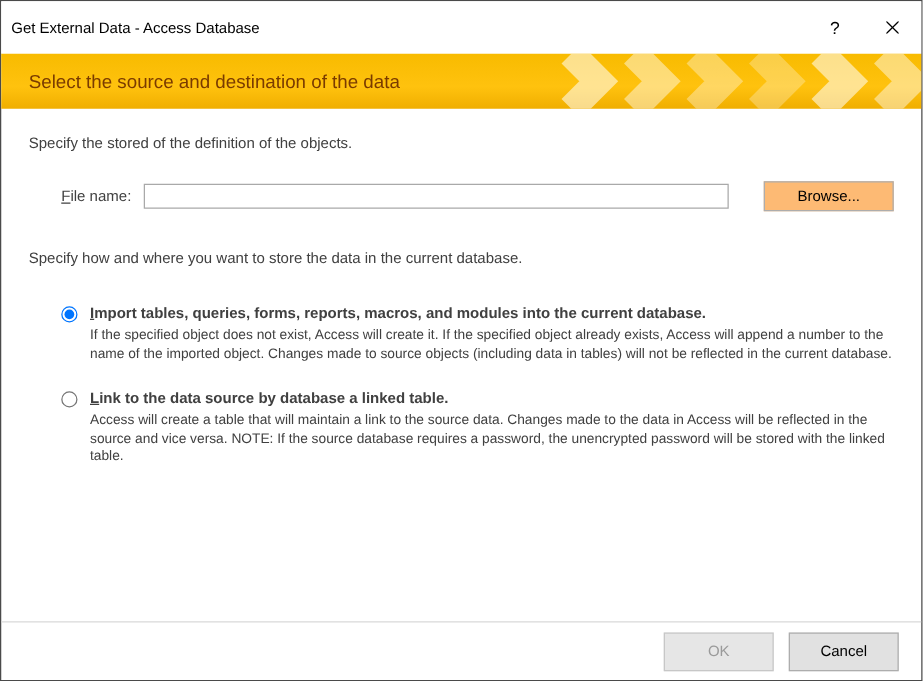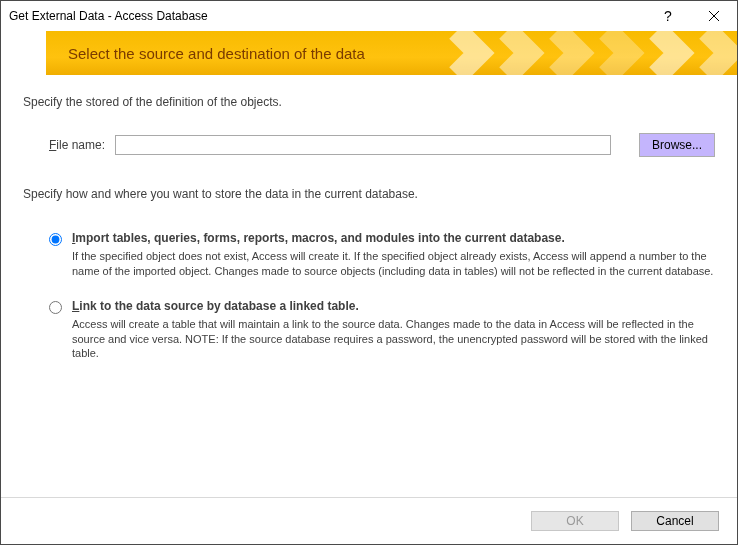--- a/index.html
+++ b/index.html
@@ -13,21 +13,21 @@
   .window {
     width: 738px;
     height: 545px;
     border: 1px solid #4a4a4a;
     background: #fff;
     display: flex;
     flex-direction: column;
     position: relative;
   }
   .titlebar {
-    height: 30px;
+    height: 42px;
     background: #fff;
     display: flex;
     align-items: center;
     padding-left: 8px;
     border-bottom: 0;
   }
   .titlebar-title {
     flex: 1;
     font-size: 12px;
     color: #000;
@@ -49,21 +49,20 @@
   .titlebar-btn.close svg { width: 10px; height: 10px; }
   .titlebar-btn.help { font-size: 14px; }
   .banner {
     height: 44px;
     background: linear-gradient(to bottom, #f8bb00 0%, #ffc20e 60%, #f0ae00 100%);
     position: relative;
     display: flex;
     align-items: center;
     padding-left: 22px;
     overflow: hidden;
-    margin-left: 45px;
   }
   .banner-title {
     color: #7a3b00;
     font-size: 15px;
     z-index: 2;
     position: relative;
   }
   .banner-chevrons {
     position: absolute;
     right: 0;
@@ -101,24 +100,24 @@
     height: 20px;
     border: 1px solid #a9a9a9;
     background: #fff;
     padding: 0 4px;
     font-size: 12px;
     font-family: inherit;
     margin-right: 28px;
     outline: none;
   }
   .browse-btn {
-    width: 76px;
+    width: 104px;
     height: 24px;
     border: 1px solid #adadad;
-    background: #c4b5fd;
+    background: #fdba74;
     font-size: 12px;
     font-family: inherit;
     color: #000;
     cursor: default;
   }
   .store-label { margin-bottom: 30px; }
   .radio-group { padding-left: 26px; }
   .radio-item { display: flex; margin-bottom: 20px; }
   .radio-input {
     margin: 2px 10px 0 0;
@@ -143,21 +142,21 @@
     border-top: 1px solid #d9d9d9;
     height: 47px;
     display: flex;
     align-items: center;
     justify-content: flex-end;
     padding-right: 18px;
     gap: 12px;
   }
   .footer-btn {
     width: 88px;
-    height: 20px;
+    height: 31px;
     border: 1px solid #adadad;
     background: #e1e1e1;
     font-size: 12px;
     font-family: inherit;
     cursor: default;
   }
   .footer-btn.disabled {
     color: #9a9a9a;
     background: #e6e6e6;
     border-color: #c7c7c7;

